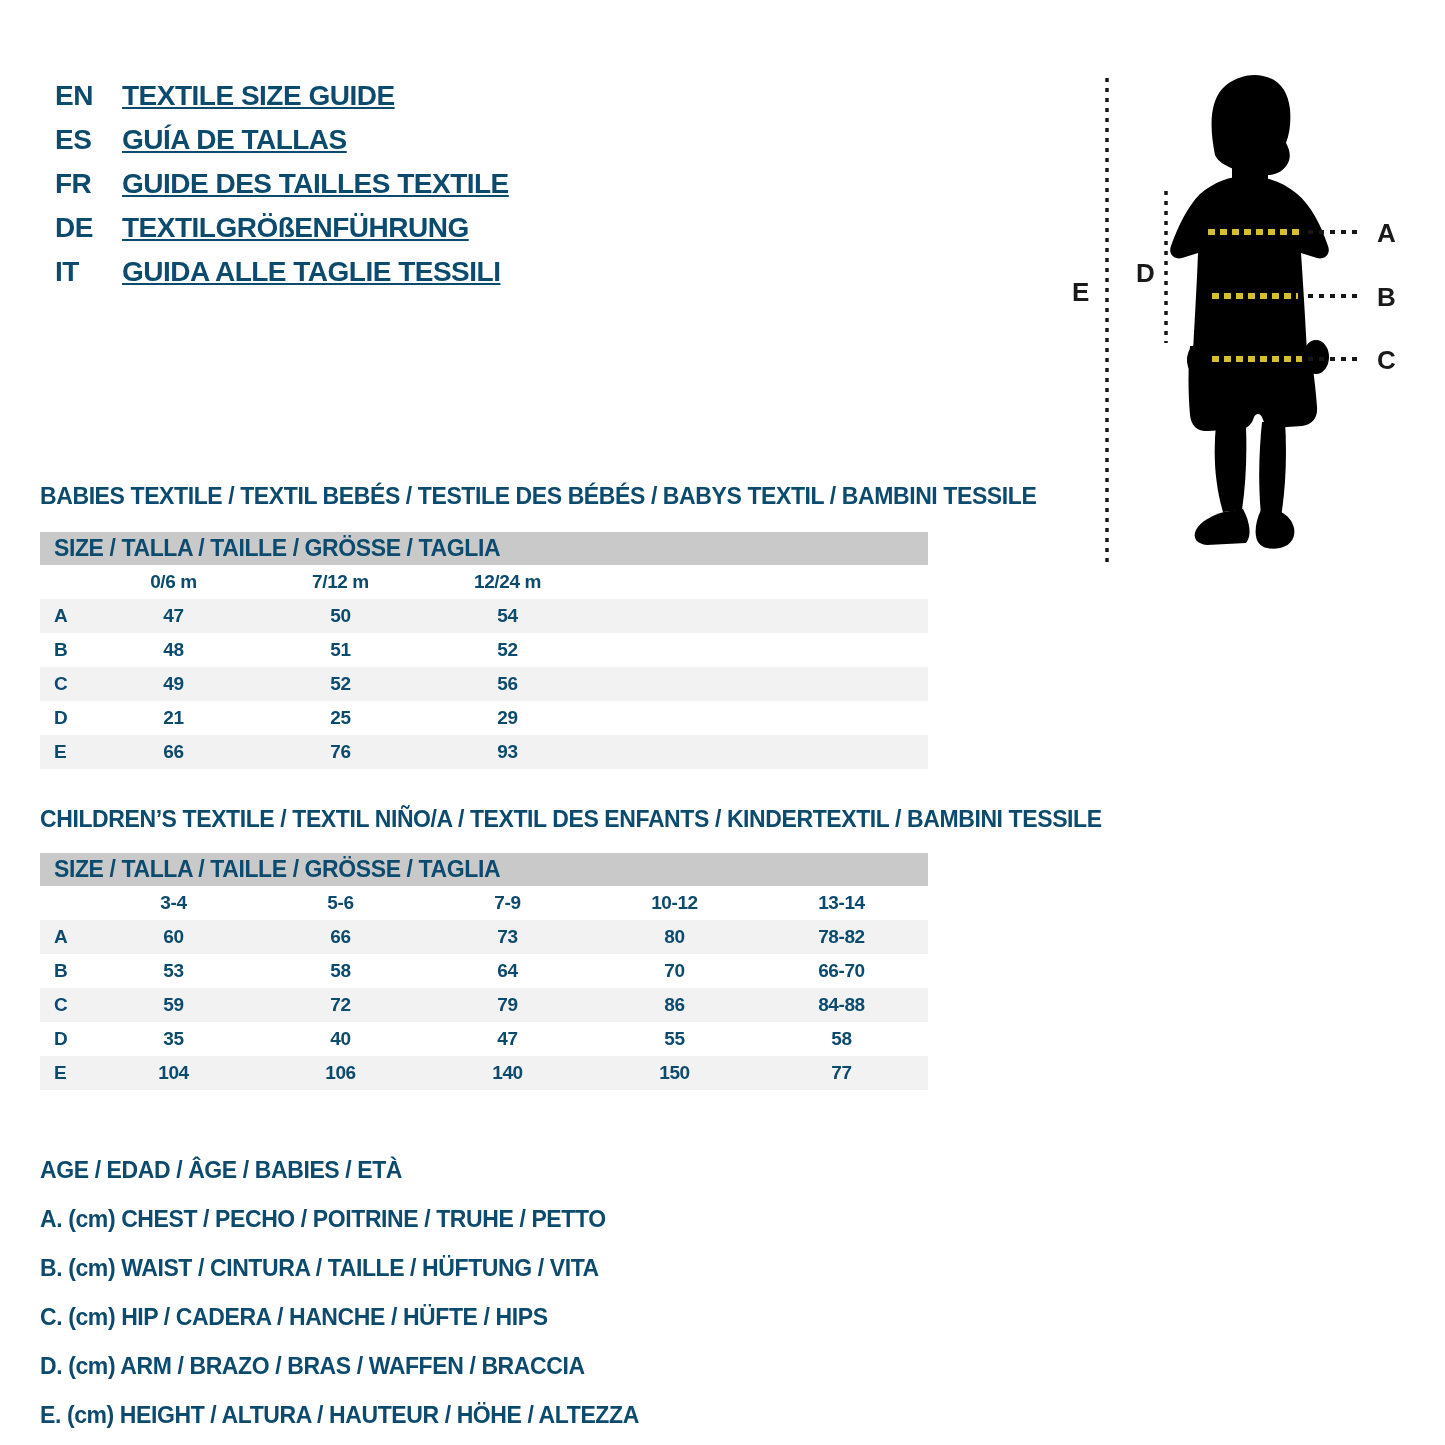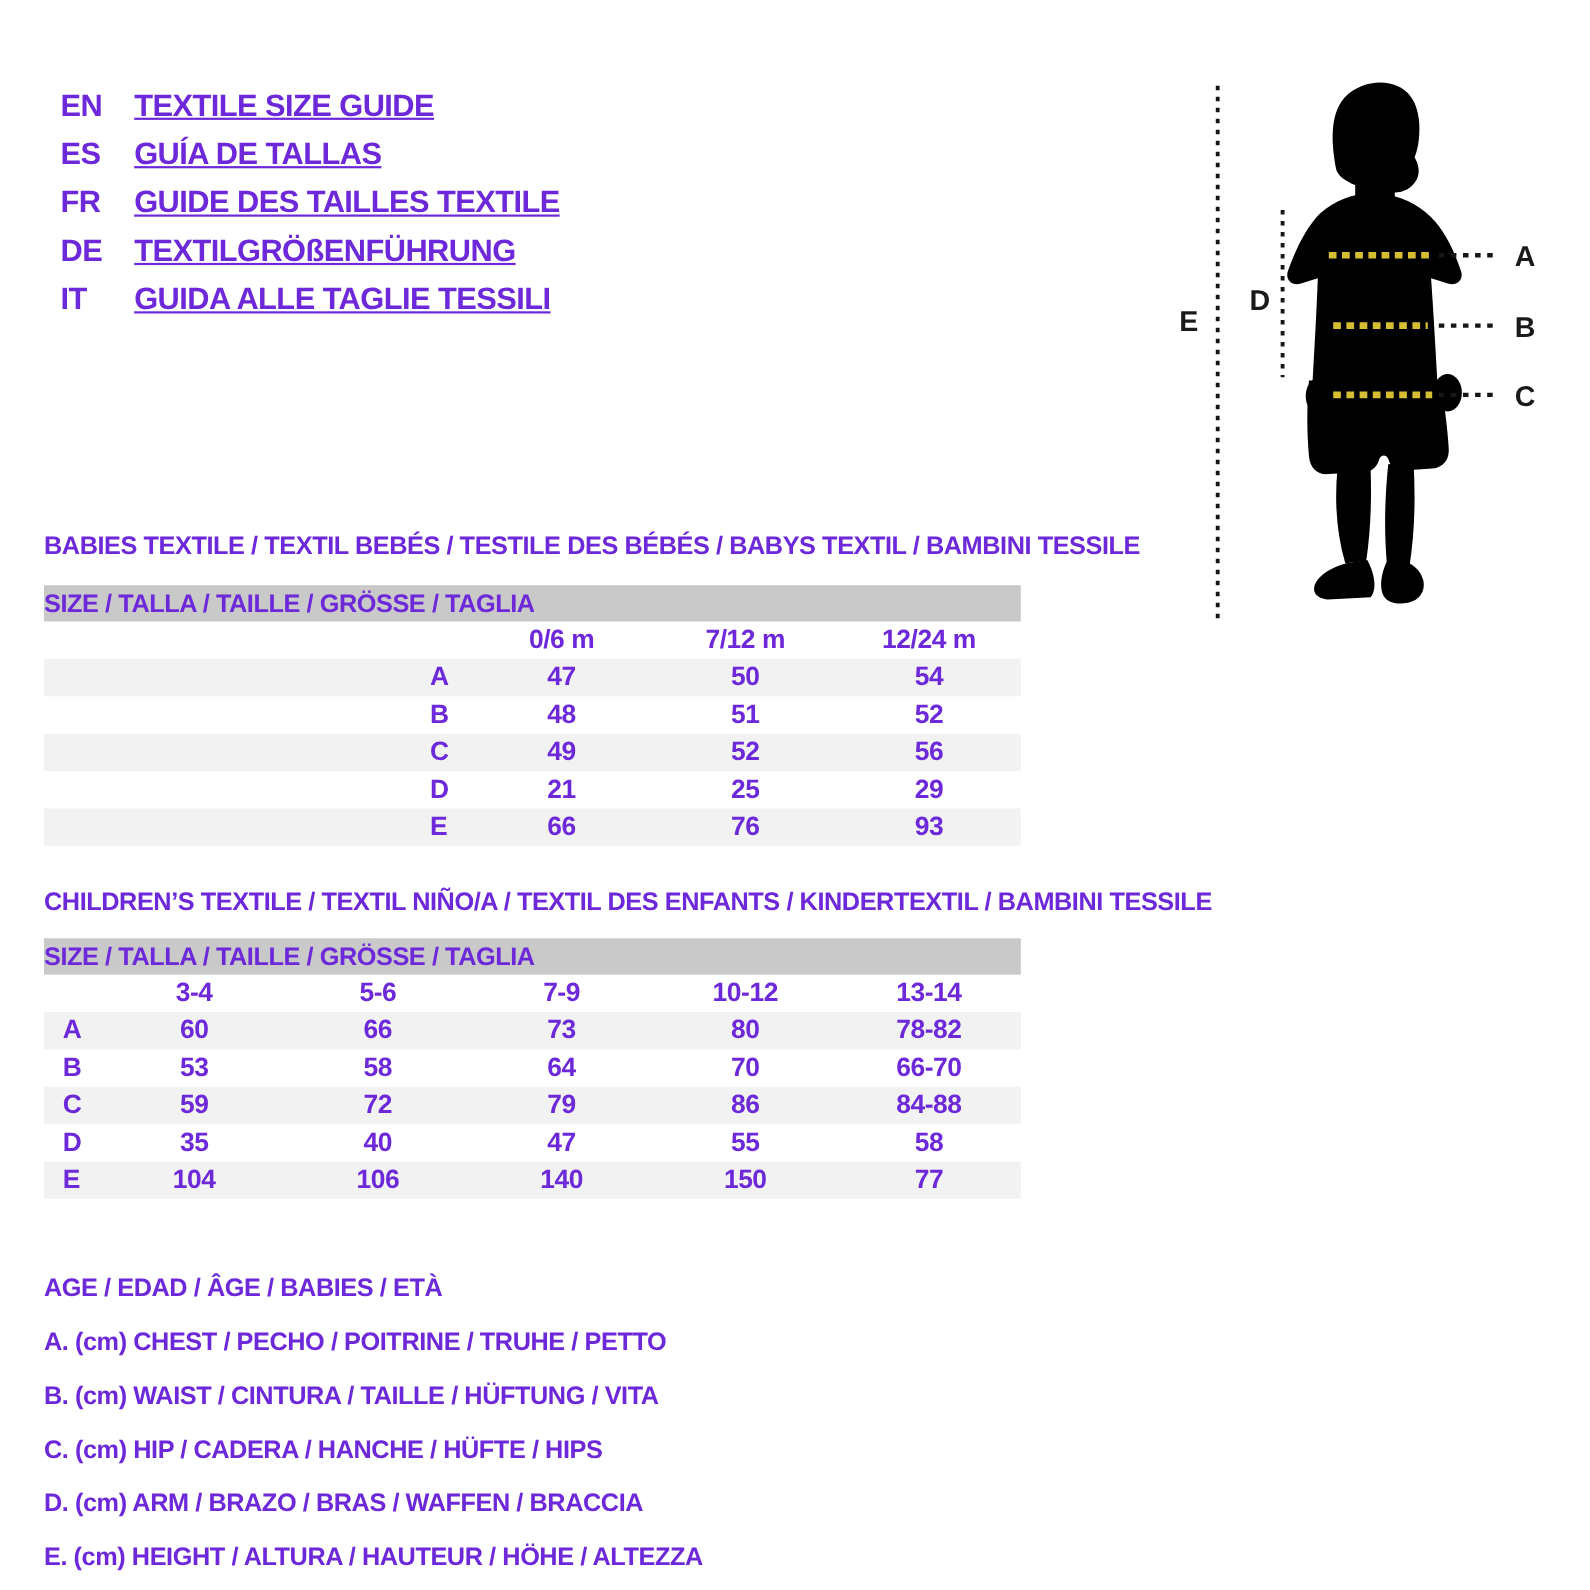--- a/index.html
+++ b/index.html
@@ -1,42 +1,42 @@
 <!DOCTYPE html>
 <html><head>
 <meta charset="utf-8">
 <style>
   html,body{margin:0;padding:0;background:#ffffff;}
   .canvas{
     position:relative;width:1445px;height:1445px;background:#ffffff;overflow:hidden;
-    font-family:"Liberation Sans", sans-serif;color:#6d28d9;
+    font-family:"Liberation Sans", sans-serif;color:#0c4a6e;
   }
   
   .lang-header{position:absolute;left:55px;top:74px;}
   .lang-row{display:flex;height:44px;line-height:44px;}
   .lang-code{width:67px;font-size:28px;font-weight:700;letter-spacing:-0.5px;}
   .lang-title{font-size:28px;font-weight:700;letter-spacing:-0.5px;white-space:nowrap;text-decoration:underline;}
   
   .figure{position:absolute;left:1050px;top:60px;width:395px;height:540px;}
   
   .section-title{
     position:absolute;left:40px;font-size:23px;font-weight:700;
     letter-spacing:-0.4px;white-space:nowrap;text-align:right;
   }
   .babies-title{top:483px;}
   .children-title{top:806px;}
   
   .sizetable{position:absolute;left:40px;width:888px;}
   .babies-table{top:532px;}
   .children-table{top:853px;}
   .tbar{
-    height:33px;line-height:33px;background:#c9c9c9;
+    height:33px;line-height:33px;background:#c9c9c9;padding-left:14px;
     font-size:23px;font-weight:700;letter-spacing:-0.4px;
   }
-  .trow{display:flex;height:34px;line-height:34px;font-size:24px;font-weight:700;letter-spacing:-0.4px;justify-content:flex-end;}
+  .trow{display:flex;height:34px;line-height:34px;font-size:19px;font-weight:700;letter-spacing:-0.4px;}
   .trow.stripe{background:#f2f2f2;}
   .rlabel{width:36px;padding-left:14px;text-align:left;}
   .cell{width:167px;text-align:center;}
   
   .legend{position:absolute;left:40px;top:1146px;}
   .legend-line{height:49px;line-height:49px;font-size:23px;font-weight:700;letter-spacing:-0.4px;white-space:nowrap;}
 </style>
 </head>
 <body>
 

